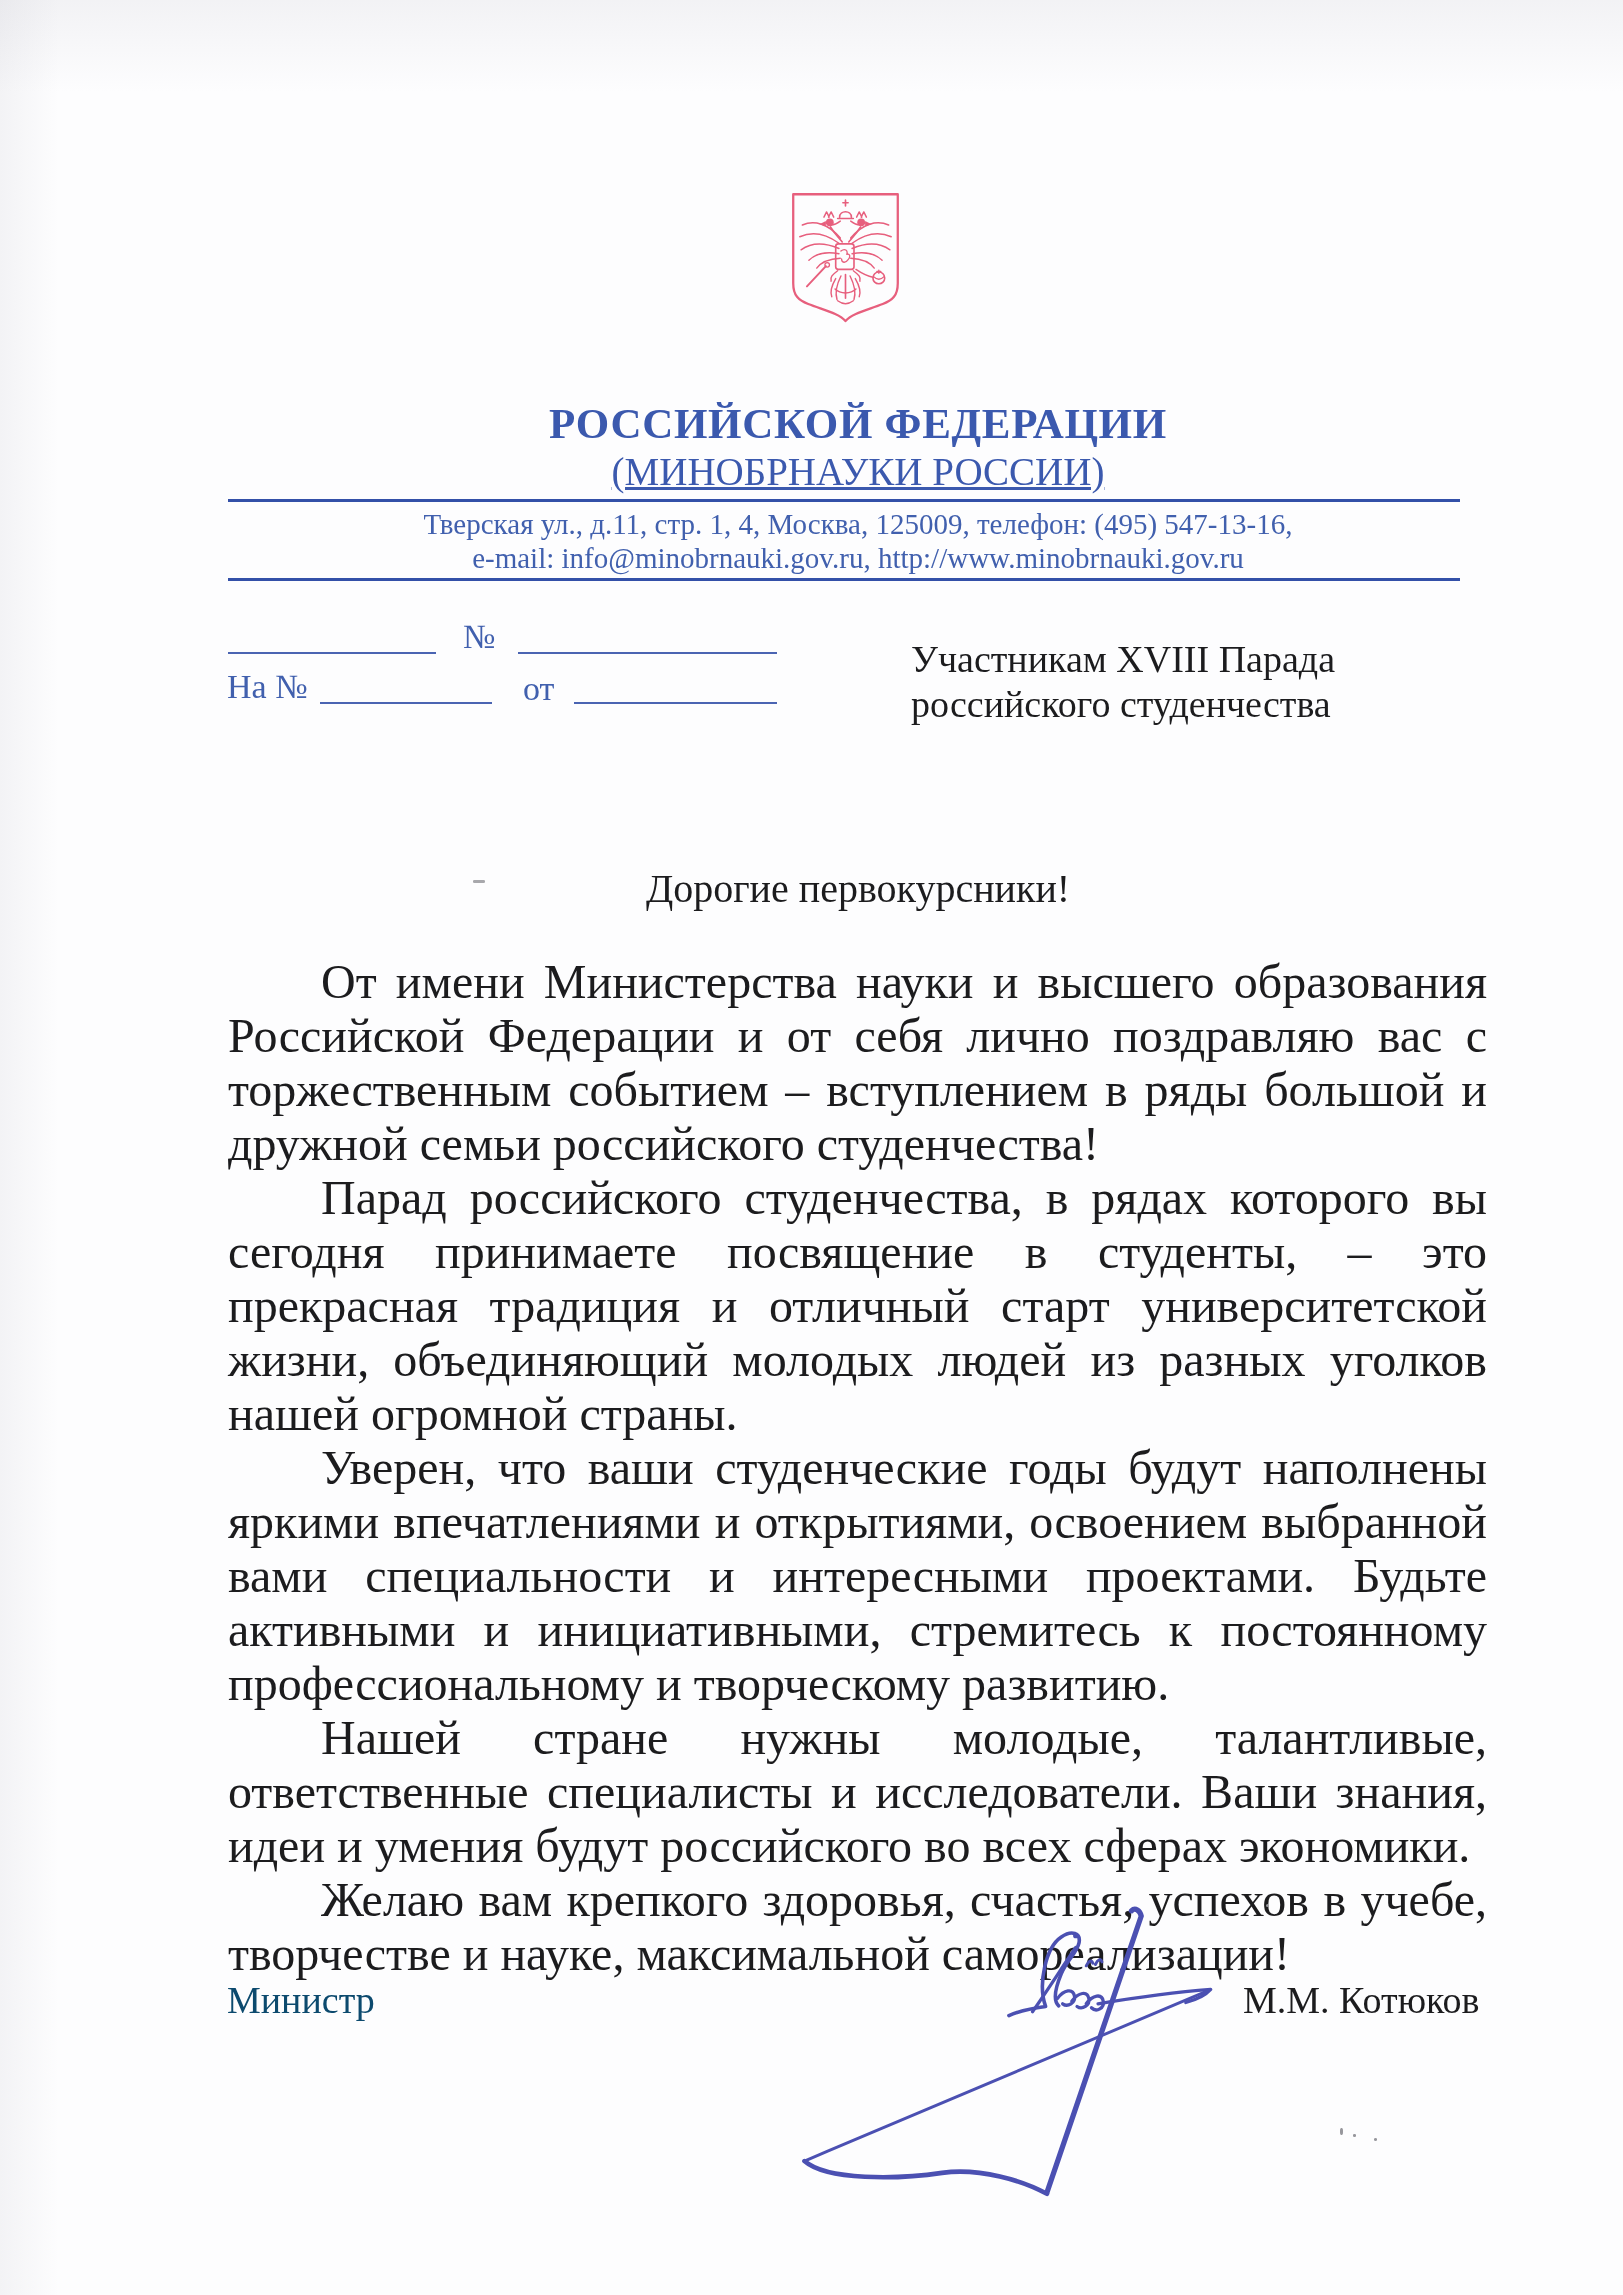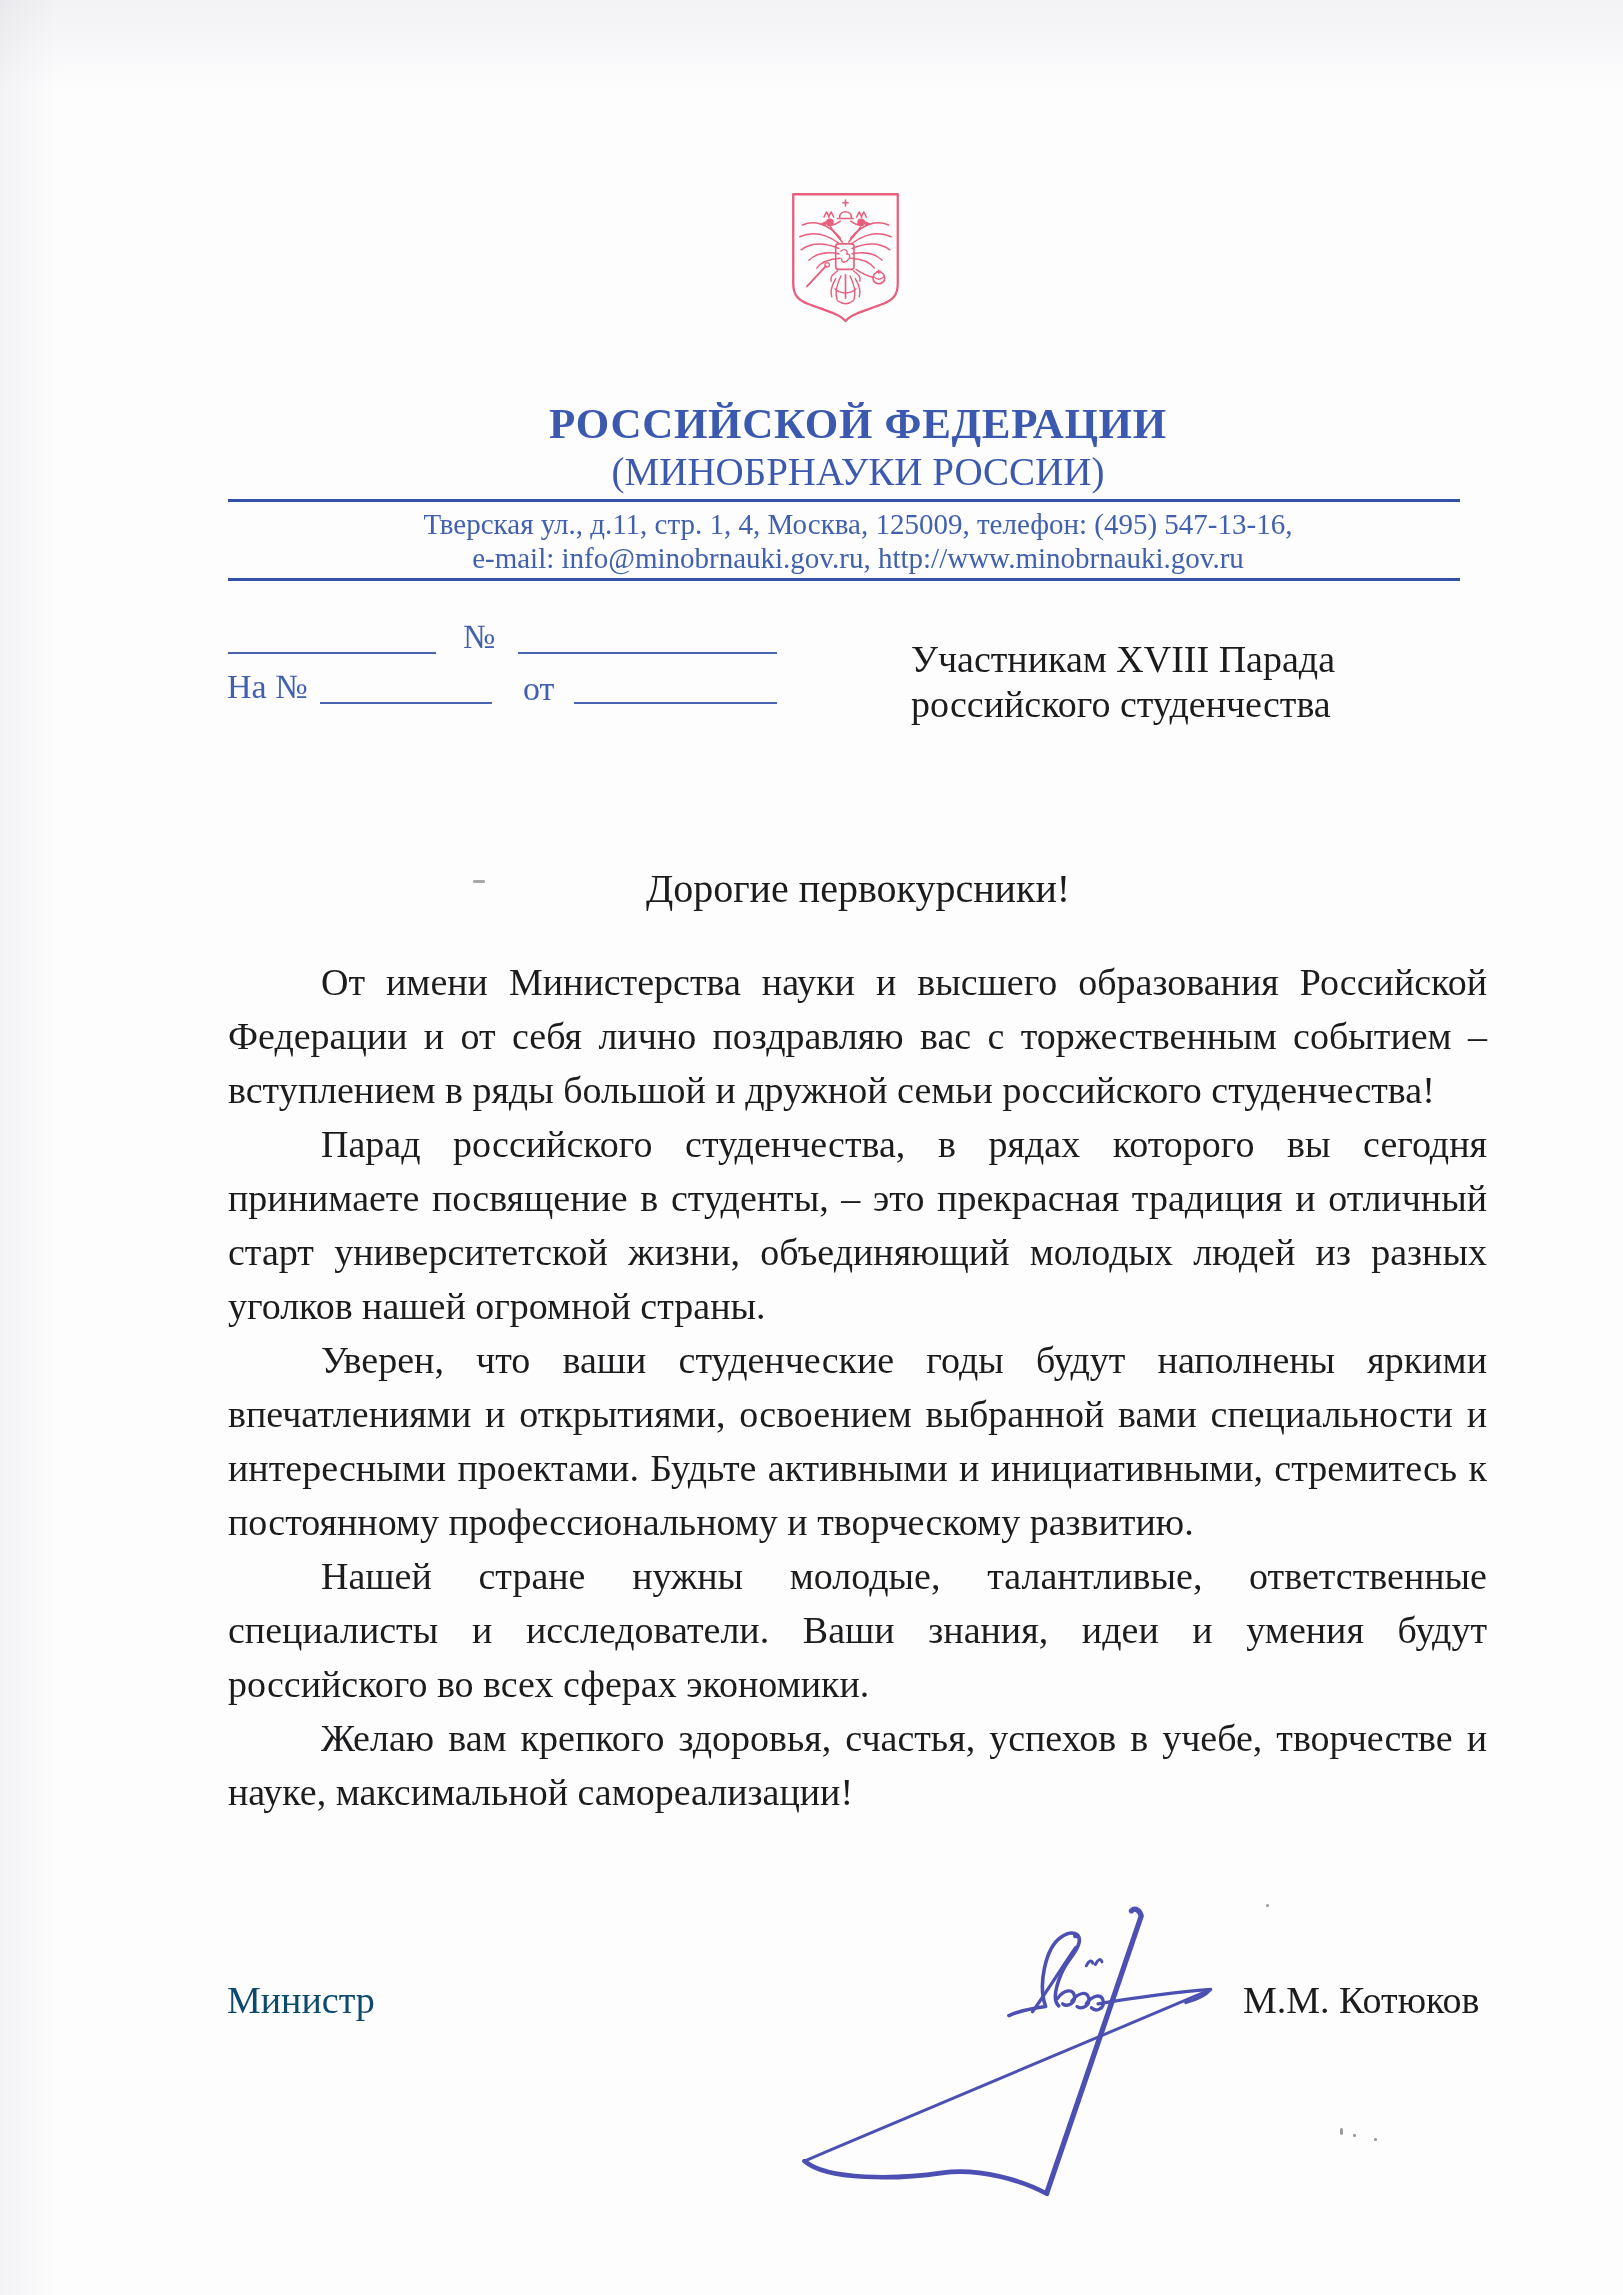--- a/index.html
+++ b/index.html
@@ -9,29 +9,29 @@
     background:#fdfdfe;
     font-family:"Liberation Serif","DejaVu Serif",serif;
     overflow:hidden;
   }
   .shade-top{position:absolute;left:0;top:0;width:100%;height:92px;
     background:linear-gradient(180deg,rgba(175,175,188,.14),rgba(175,175,188,0));}
   .shade-left{position:absolute;left:0;top:0;width:59px;height:100%;
     background:linear-gradient(90deg,rgba(170,170,182,.12),rgba(170,170,182,0));}
   .centered-col{position:absolute;left:229px;width:1258px;text-align:center;}
   .hdr{color:#3b59ae;font-weight:bold;font-size:43px;line-height:1;letter-spacing:0.7px;white-space:nowrap;}
-  .hdr-small{color:#3b59ae;font-weight:normal;font-size:39px;line-height:1;white-space:nowrap;}
+  .hdr-small{color:#3b59ae;font-weight:normal;font-size:39px;line-height:1;white-space:nowrap;text-decoration:underline;}
   .rule{position:absolute;left:228px;width:1232px;height:2.6px;background:#3350a8;}
   .addr{color:#4160ae;font-size:29px;line-height:1;white-space:nowrap;}
   .ref-text{position:absolute;color:#4160ae;font-size:34px;line-height:1;white-space:nowrap;}
   .ref-line{position:absolute;border-bottom:2px solid #4a64b2;height:0;}
   .recipient{position:absolute;left:911px;top:637px;font-size:38px;line-height:45px;color:#1c1c1e;white-space:nowrap;}
   .salutation{top:865px;font-size:40px;color:#1c1c1e;}
   .body-text{position:absolute;left:228px;top:955px;width:1259px;
-    font-size:38px;line-height:54px;text-align:justify;color:#1c1c1e;}
+    font-size:48px;line-height:54px;text-align:justify;color:#1c1c1e;}
   .body-text p{margin:0;text-indent:93px;}
   .sig-title{position:absolute;left:227px;top:1978px;font-size:38px;color:#0c4a6e;white-space:nowrap;}
   .sig-name{position:absolute;left:1243px;top:1978px;font-size:38px;color:#1c1c1e;white-space:nowrap;}
   .emblem{position:absolute;left:789px;top:191px;width:113px;height:132px;}
   .signature{position:absolute;left:773px;top:1887px;width:498px;height:328px;}
   .artifact{position:absolute;background:#a8a8ac;border-radius:1.3px;}
   .speck{position:absolute;background:#97979c;border-radius:50%;}
 </style>
 </head>
 <body>

